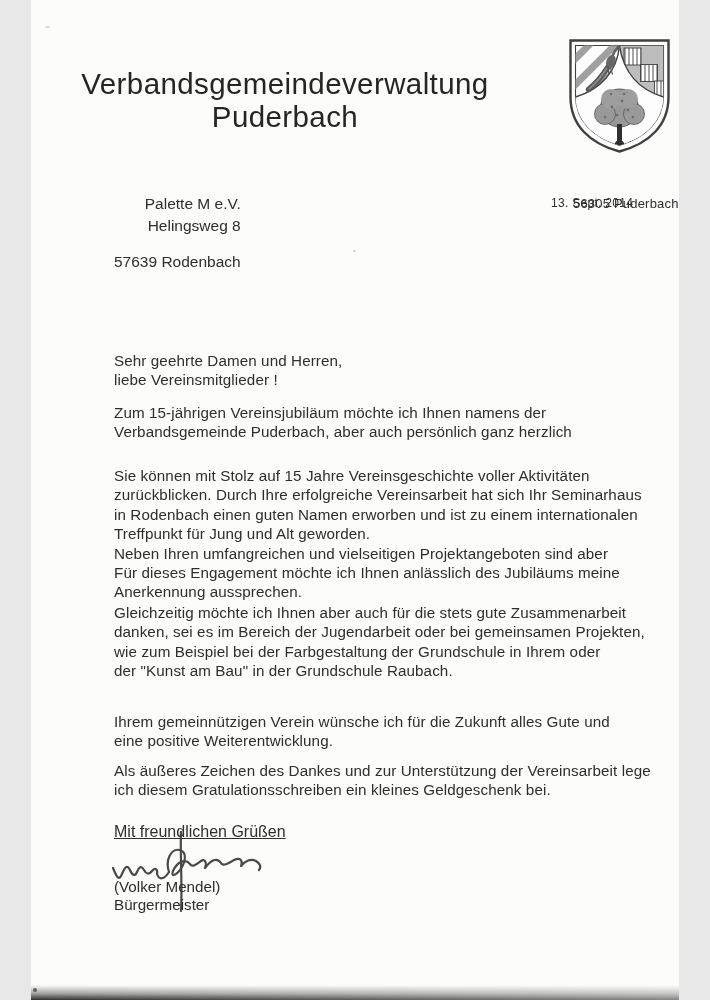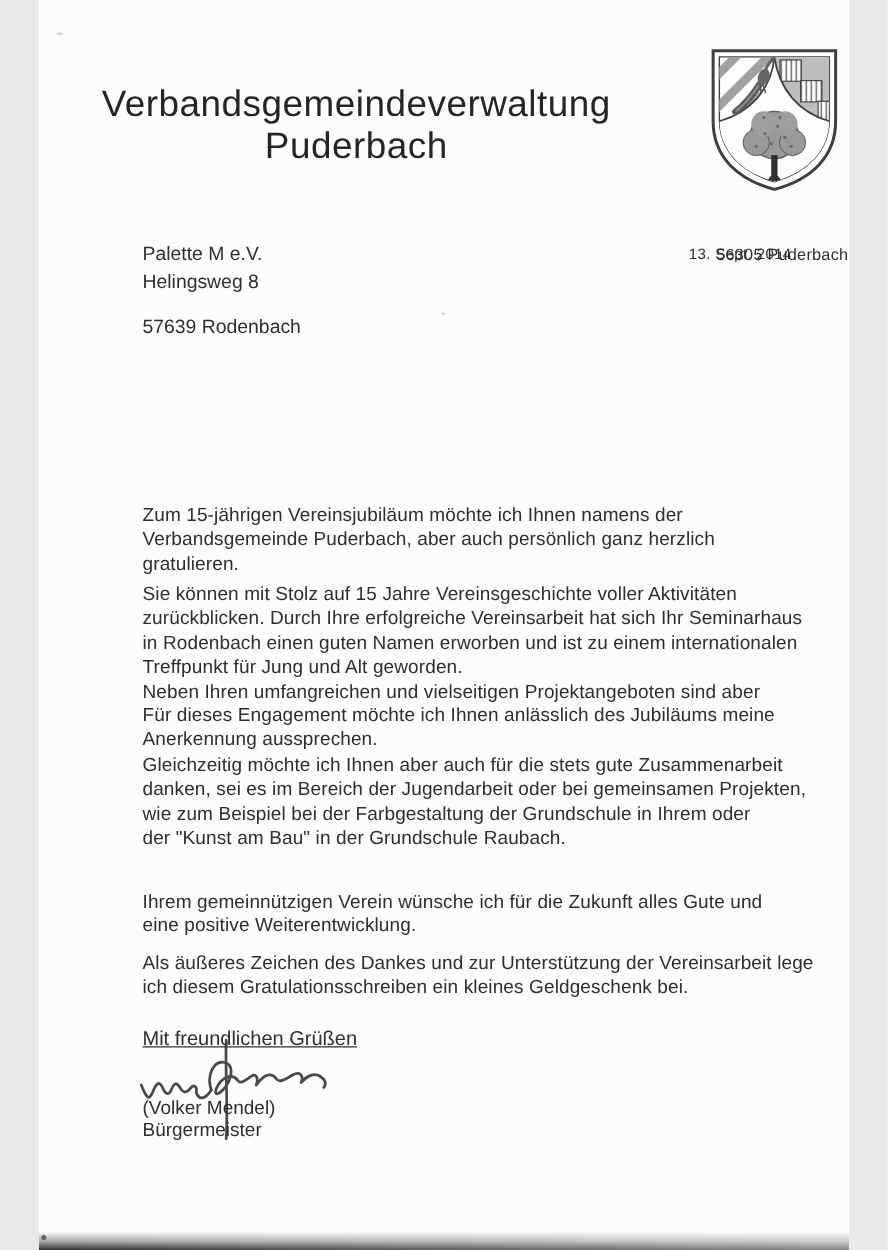--- a/index.html
+++ b/index.html
@@ -17,21 +17,21 @@
     left:38px;top:67px;width:432px;text-align:center;
     font-size:29.5px;line-height:33px;letter-spacing:.4px;
     color:#252525;font-weight:400;
   }
   
   .crest{left:536px;top:37px;width:105px;height:118px;}
   
   .place-line{left:542px;top:180px;font-size:13px;letter-spacing:.2px;margin-top:16px;}
   .date-line{left:520px;top:196px;font-size:12px;letter-spacing:.3px;}
   
-  .recipient{left:83px;top:193px;font-size:15.5px;line-height:22px;}
+  .recipient{left:83px;top:193px;font-size:15.5px;line-height:22px;text-align:right;}
   .recipient .city{margin-top:14px;}
   
   .bodytext{left:83px;width:592px;font-size:15.2px;line-height:19.4px;letter-spacing:.1px;}
   .bodytext .ln{white-space:nowrap;}
   .salutation{top:351px;}
   .p2{top:403px;}
   .p3{top:466px;}
   .p4{top:603px;}
   .p5{top:712px;}
   .p6{top:761px;}
@@ -137,25 +137,28 @@
 
   <div class="abs place-line">56305 Puderbach</div>
   <div class="abs date-line">13. Sept. 2014</div>
 
   <div class="abs recipient">
     <div>Palette M e.V.</div>
     <div>Helingsweg 8</div>
     <div class="city">57639 Rodenbach</div>
   </div>
 
+  <div class="abs bodytext salutation">
+      <div class="ln">Sehr geehrte Damen und Herren,</div>
+      <div class="ln">liebe Vereinsmitglieder !</div>
+    </div>
 
   <div class="abs bodytext p2">
       <div class="ln">Zum 15-jährigen Vereinsjubiläum möchte ich Ihnen namens der</div>
       <div class="ln">Verbandsgemeinde Puderbach, aber auch persönlich ganz herzlich</div>
-      <div class="ln">gratulieren.</div>
     </div>
   <div class="abs bodytext p3">
       <div class="ln">Sie können mit Stolz auf 15 Jahre Vereinsgeschichte voller Aktivitäten</div>
       <div class="ln">zurückblicken. Durch Ihre erfolgreiche Vereinsarbeit hat sich Ihr Seminarhaus</div>
       <div class="ln">in Rodenbach einen guten Namen erworben und ist zu einem internationalen</div>
       <div class="ln">Treffpunkt für Jung und Alt geworden.</div>
       <div class="ln">Neben Ihren umfangreichen und vielseitigen Projektangeboten sind aber</div>
       <div class="ln">Für dieses Engagement möchte ich Ihnen anlässlich des Jubiläums meine</div>
       <div class="ln">Anerkennung aussprechen.</div>
     </div>

